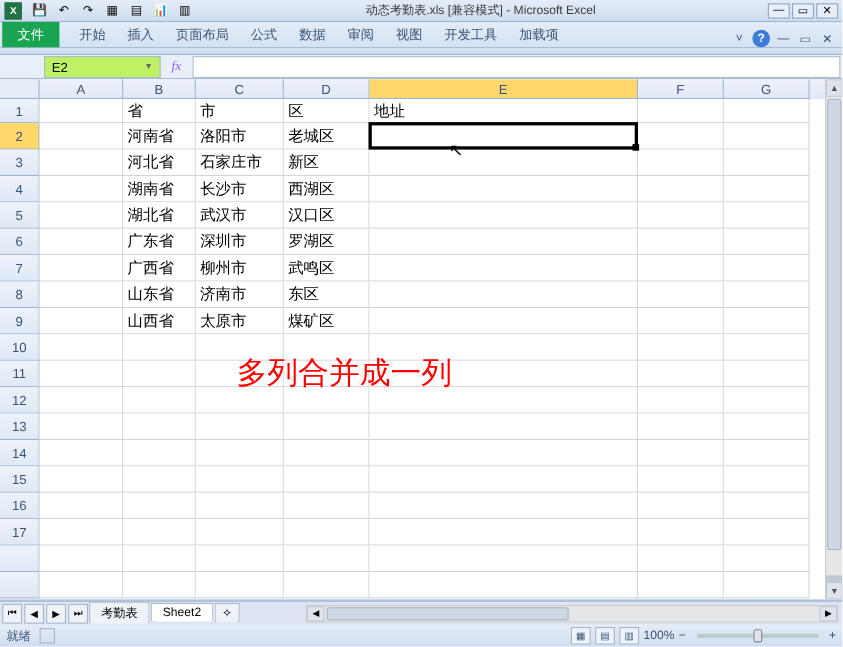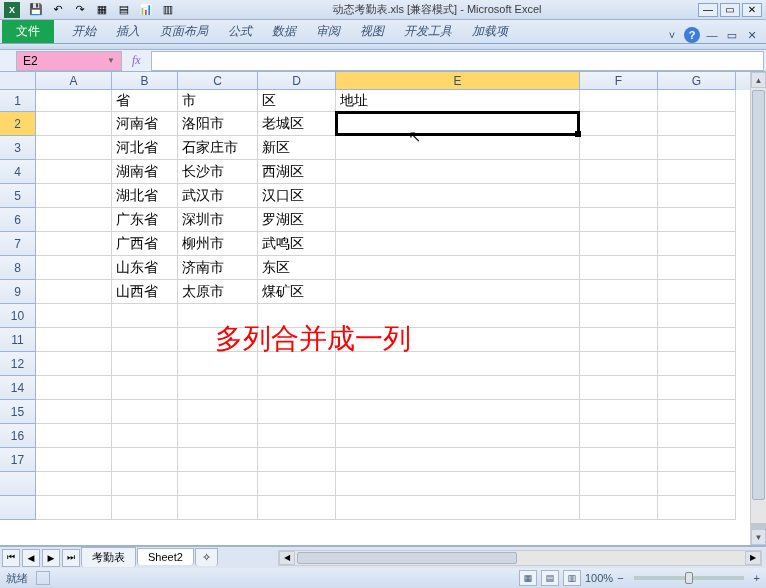--- a/index.html
+++ b/index.html
@@ -10,31 +10,31 @@
 .titlebar .excel-icon { width: 16px; height: 16px; margin: 0 4px; background: #217346; color: #fff; font-size: 9px; display: flex; align-items: center; justify-content: center; font-weight: bold; }
 .qat { display: flex; gap: 6px; margin-left: 4px; }
 .qat span { width: 16px; height: 16px; display: flex; align-items: center; justify-content: center; font-size: 11px; cursor: pointer; }
 .titlebar .title { flex: 1; text-align: center; color: #3b3b3b; }
 .winbtns { display: flex; gap: 2px; margin-right: 4px; }
 .winbtns span { width: 20px; height: 14px; display: flex; align-items: center; justify-content: center; font-size: 10px; border: 1px solid #8aa5c7; background: #e6eef9; cursor: pointer; }
 
 
 .ribbon { height: 24px; background: linear-gradient(#e4ecf7,#d4e2f3); display: flex; align-items: flex-end; border-bottom: 1px solid #8aa5c7; font-size: 12px; }
 .file-tab { background: #19a451; color: #fff; padding: 3px 14px; margin-left: 2px; margin-right: 8px; cursor: pointer; }
-.rtab { padding: 3px 10px; color: #3b5475; cursor: pointer; font-style: italic; }
+.rtab { padding: 3px 10px; color: #3b5475; cursor: pointer; }
 .ribbon-right { margin-left: auto; display: flex; gap: 4px; margin-right: 6px; align-items: center; }
 .ribbon-right span { width: 16px; height: 16px; display: flex; align-items: center; justify-content: center; font-size: 11px; cursor: pointer; color: #3b5475; }
 .help-icon { background: #3b7dd8; color: #fff !important; border-radius: 50%; font-weight: bold; }
 
 
 .toolstrip { height: 6px; background: linear-gradient(#dbe6f4,#c9d8ec); border-bottom: 1px solid #a0b5d3; }
 
 
 .formulabar { height: 22px; display: flex; align-items: center; border-bottom: 1px solid #a0b5d3; background: #e9eff8; font-size: 12px; }
-.namebox { width: 106px; height: 20px; border: 1px solid #abc; background: #f9a8d4; margin-left: 16px; display: flex; align-items: center; padding: 0 6px; justify-content: space-between; }
+.namebox { width: 106px; height: 20px; border: 1px solid #abc; background: #bef264; margin-left: 40px; display: flex; align-items: center; padding: 0 6px; justify-content: space-between; }
 .namebox span.dd { font-size: 8px; color: #666; }
 .fbbtns { display: flex; gap: 8px; margin: 0 10px; color: #8b5cf6; font-size: 12px; }
 .fx { font-style: italic; font-family: serif; }
 .formula-input { flex: 1; height: 20px; border: 1px solid #abc; background: #fff; margin-right: 2px; }
 
 
 .grid-wrap { position: relative; height: 474px; overflow: hidden; border-bottom: 1px solid #9db4d3; }
 .colheads { display: flex; height: 18px; background: linear-gradient(#eef3fa,#dfe8f5); position: absolute; top: 0; left: 0; right: 16px; }
 .corner { width: 36px; border: 1px solid #9fb5d4; border-top: none; border-left: none; background: #e6edf8; }
 .ch { border: 1px solid #9fb5d4; border-top: none; border-left: none; text-align: center; font-size: 12px; color: #3b5475; display: flex; align-items: center; justify-content: center; }
@@ -263,20 +263,30 @@
         <div class="rh">12</div>
         <div class="cell wA"></div>
         <div class="cell wB"></div>
         <div class="cell wC"></div>
         <div class="cell wD"></div>
         <div class="cell wE"></div>
         <div class="cell wF"></div>
         <div class="cell wG"></div>
       </div>
     <div class="row">
+        <div class="rh">13</div>
+        <div class="cell wA"></div>
+        <div class="cell wB"></div>
+        <div class="cell wC"></div>
+        <div class="cell wD"></div>
+        <div class="cell wE"></div>
+        <div class="cell wF"></div>
+        <div class="cell wG"></div>
+      </div>
+    <div class="row">
         <div class="rh">14</div>
         <div class="cell wA"></div>
         <div class="cell wB"></div>
         <div class="cell wC"></div>
         <div class="cell wD"></div>
         <div class="cell wE"></div>
         <div class="cell wF"></div>
         <div class="cell wG"></div>
       </div>
     <div class="row">

